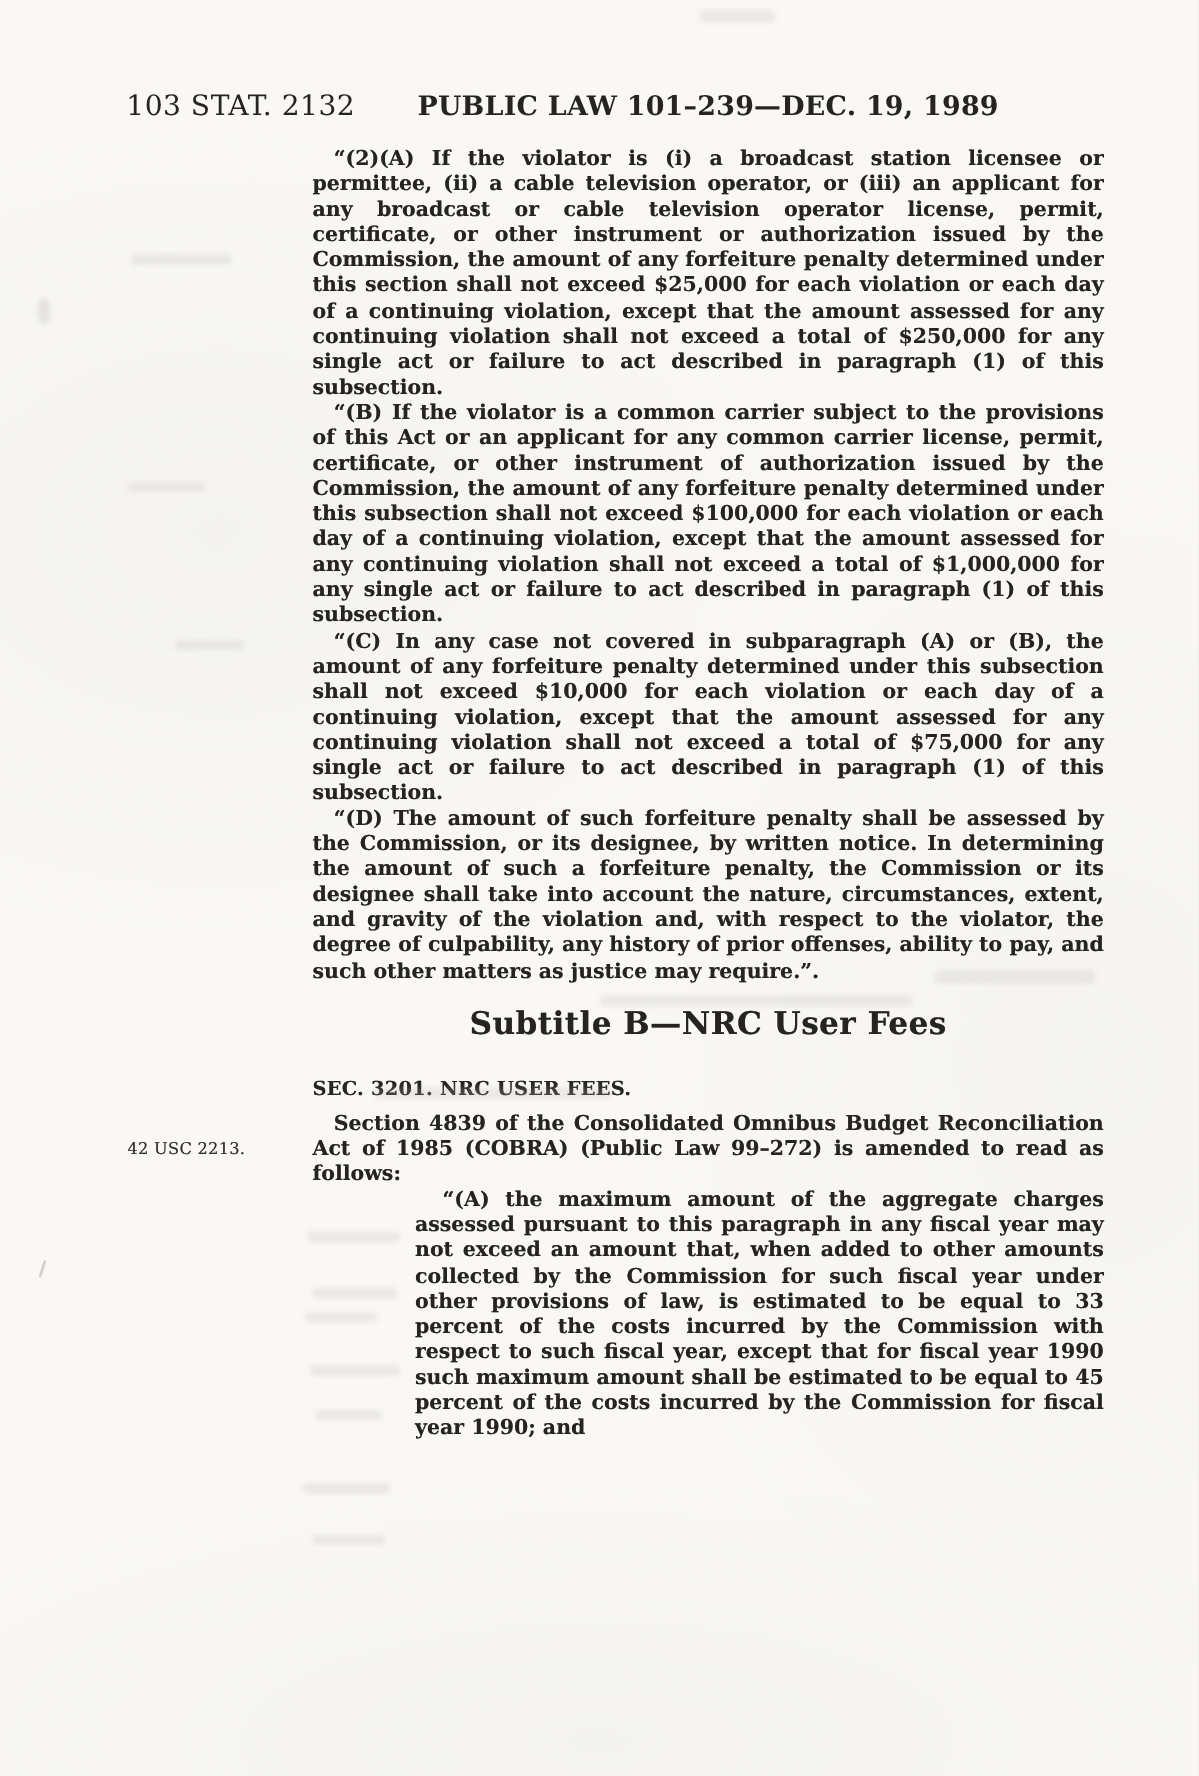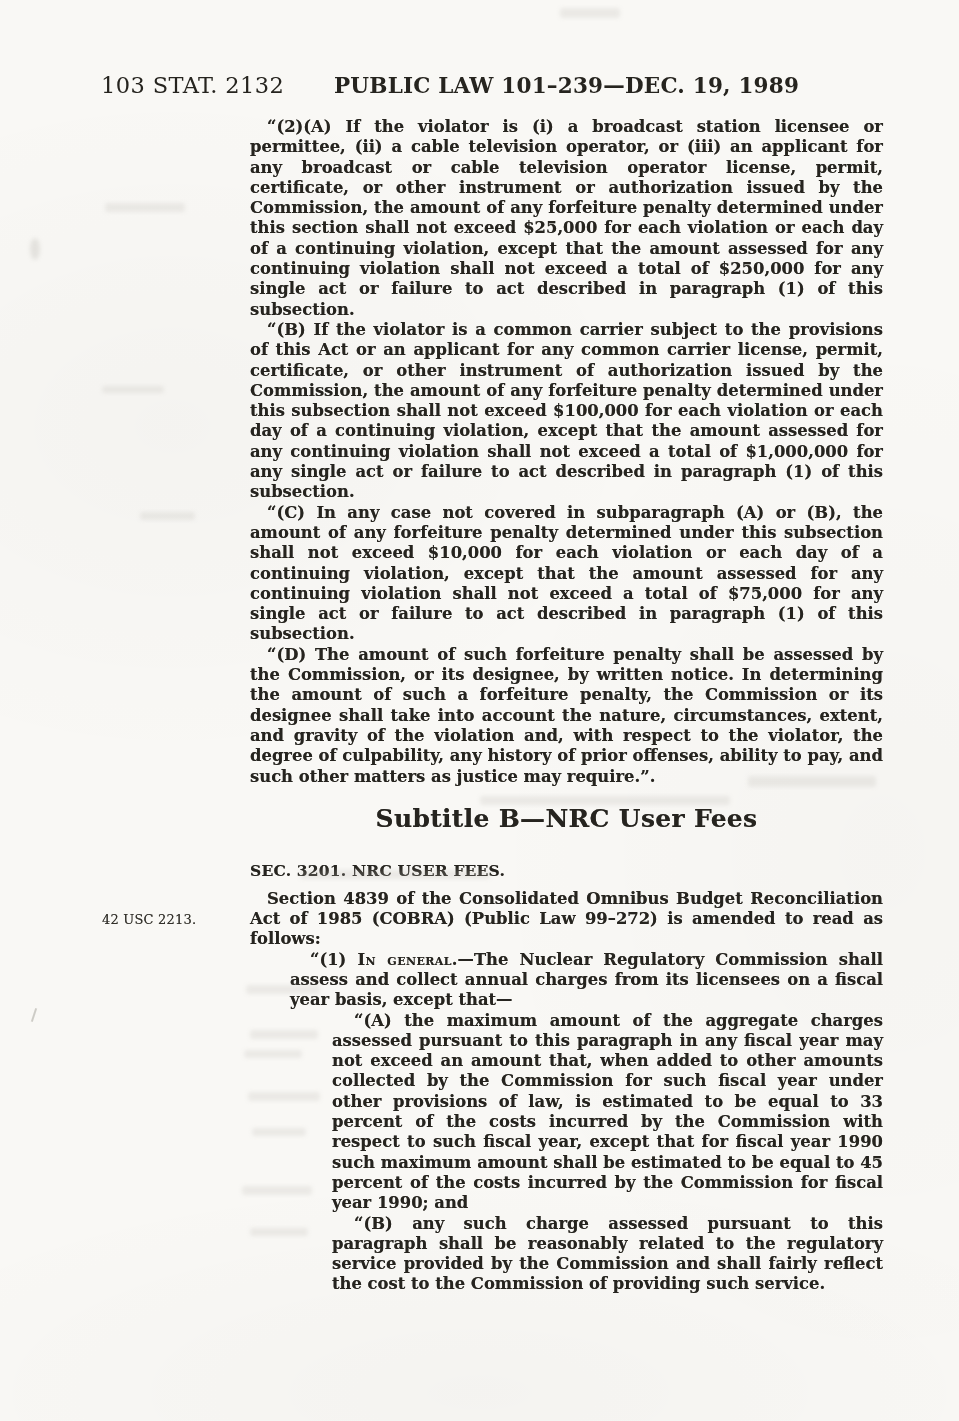--- a/index.html
+++ b/index.html
@@ -127,24 +127,22 @@
 
     <p class="subtitle-heading">Subtitle B—NRC User Fees</p>
 
     <p class="section-heading">SEC. 3201. NRC USER FEES.</p>
 
     <p class="intro">
       <span class="margin-note">42 USC 2213.</span>
       <span>Section 4839 of the Consolidated Omnibus Budget Reconciliation Act of 1985 (COBRA) (Public Law 99–272) is amended to read as follows:</span>
     </p>
 
-    <p class="indent1"><span>“(1) </span><span class="sc">In general</span><span>.—The Nuclear Regulatory Commission shall assess and collect annual charges from its licensees on a fiscal year basis, except that—</span></p>
 
     <p class="indent2">“(A) the maximum amount of the aggregate charges assessed pursuant to this paragraph in any fiscal year may not exceed an amount that, when added to other amounts collected by the Commission for such fiscal year under other provisions of law, is estimated to be equal to 33 percent of the costs incurred by the Commission with respect to such fiscal year, except that for fiscal year 1990 such maximum amount shall be estimated to be equal to 45 percent of the costs incurred by the Commission for fiscal year 1990; and</p>
-    <p class="indent2">“(B) any such charge assessed pursuant to this paragraph shall be reasonably related to the regulatory service provided by the Commission and shall fairly reflect the cost to the Commission of providing such service.</p>
 
   </div>
 
   <div class="smudge" style="left:560px; top:8px;  width:60px;  height:10px;"></div>
   <div class="smudge dark" style="left:30px;  top:238px; width:10px;  height:22px; border-radius:50%;"></div>
   <div class="smudge" style="left:105px; top:203px; width:80px;  height:9px;"></div>
   <div class="smudge" style="left:102px; top:386px; width:62px;  height:7px;"></div>
   <div class="smudge" style="left:140px; top:512px; width:55px;  height:8px;"></div>
   <div class="smudge" style="left:748px; top:776px; width:128px; height:11px;"></div>
   <div class="smudge" style="left:480px; top:796px; width:250px; height:9px;"></div>

